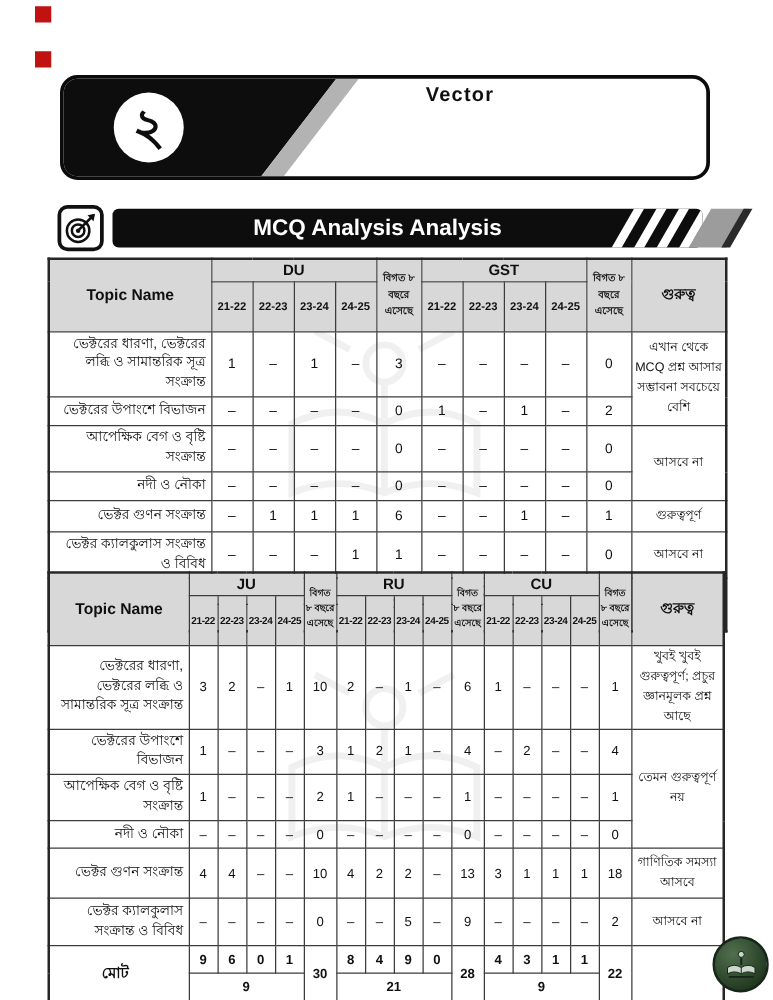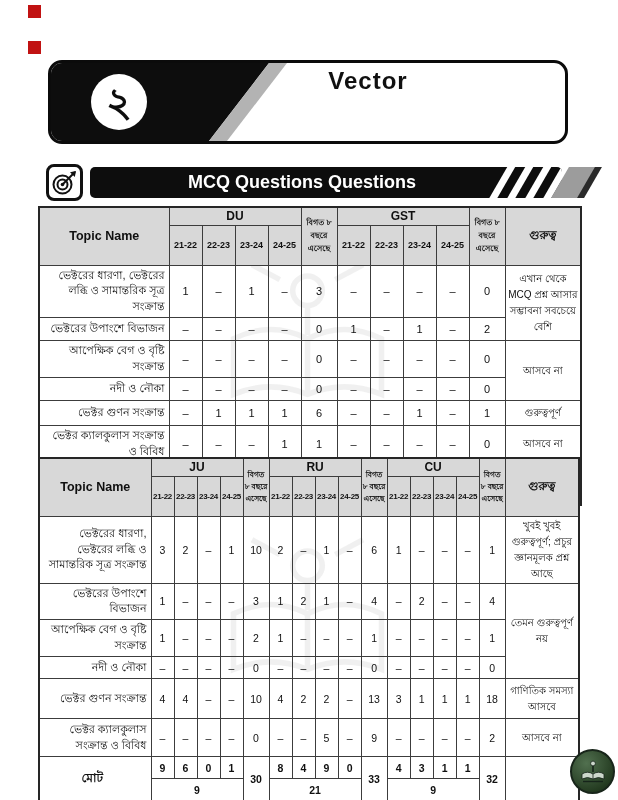--- a/index.html
+++ b/index.html
@@ -15,21 +15,21 @@
      border:3px solid #0b0b0b;border-radius:14px;background:#fff;overflow:hidden;}
   .chapter-black{position:absolute;inset:0;background:#0d0d0d;
      clip-path:polygon(0 0,218px 0,158px 100%,0 100%);}
   .chapter-gray{position:absolute;inset:0;background:#b3b3b3;
      clip-path:polygon(218px 0,236px 0,176px 100%,158px 100%);}
   .chapter-circle{position:absolute;left:40px;top:11px;width:56px;height:56px;border-radius:50%;
      background:#fff;display:flex;align-items:center;justify-content:center;}
   .chapter-number{font-size:40px;font-weight:bold;color:#0d0d0d;line-height:1;font-family:"DejaVu Sans",sans-serif;}
   .chapter-titles{position:absolute;left:152px;width:330px;top:4px;text-align:center;}
   .chapter-title-bn{font-size:30px;font-weight:bold;line-height:1.15;}
-  .chapter-title-en{font-size:24px;font-weight:bold;letter-spacing:1px;line-height:1.2;}
+  .chapter-title-en{font-size:16px;font-weight:bold;letter-spacing:1px;line-height:1.2;}
 
   
   .banner-icon-box{position:absolute;left:46px;top:164px;width:37px;height:37px;border:3px solid #111;
      border-radius:8px;background:#fff;display:flex;align-items:center;justify-content:center;box-sizing:border-box;}
   .banner-bar{position:absolute;left:90px;top:167px;width:472px;height:31px;background:#0d0d0d;border-radius:5px;
      color:#fff;font-size:18px;font-weight:bold;display:flex;align-items:center;justify-content:center;
      padding-right:48px;box-sizing:border-box;overflow:hidden;}
   .bar-stripe{position:absolute;top:-4px;height:40px;width:8px;background:#fff;transform:skewX(-30deg);}
   .bs1{left:408px;} .bs2{left:426px;} .bs3{left:444px;} .bs4{left:462px;}
   .banner-tail{position:absolute;left:560px;top:167px;width:30px;height:31px;background:#9c9c9c;transform:skewX(-30deg);}
@@ -84,21 +84,21 @@
 <div class="banner-icon-box">
   <svg width="27" height="27" viewBox="0 0 27 27">
     <circle cx="11.5" cy="15.5" r="9" fill="none" stroke="#111" stroke-width="2"></circle>
     <circle cx="11.5" cy="15.5" r="5" fill="none" stroke="#111" stroke-width="2"></circle>
     <circle cx="11.5" cy="15.5" r="1.8" fill="#111"></circle>
     <line x1="11.5" y1="15.5" x2="24" y2="3" stroke="#111" stroke-width="2"></line>
     <path d="M25 2 l-6 1.2 l4.8 4.8 z" fill="#111"></path>
   </svg>
 </div>
 <div class="banner-bar">
-  <span>MCQ Questions Questions</span>
+  <span>MCQ Analysis Analysis</span>
   <i class="bar-stripe bs1"></i>
   <i class="bar-stripe bs2"></i>
   <i class="bar-stripe bs3"></i>
   <i class="bar-stripe bs4"></i>
 </div>
 <div class="banner-tail"></div>
 <div class="banner-tail2"></div>
 
 <svg class="wm" style="left:215px;top:260px;" width="185" height="165" viewBox="0 0 100 88">
   <g fill="none" stroke="#8a8a8a" stroke-width="3">
@@ -423,26 +423,26 @@
       <td class="tlabel" rowspan="2">মোট</td>
       <td class="num">9</td>
         <td class="num">6</td>
         <td class="num">0</td>
         <td class="num">1</td>
       <td class="num" rowspan="2">30</td>
       <td class="num">8</td>
         <td class="num">4</td>
         <td class="num">9</td>
         <td class="num">0</td>
-      <td class="num" rowspan="2">33</td>
+      <td class="num" rowspan="2">28</td>
       <td class="num">4</td>
         <td class="num">3</td>
         <td class="num">1</td>
         <td class="num">1</td>
-      <td class="num" rowspan="2">32</td>
+      <td class="num" rowspan="2">22</td>
       <td rowspan="2"></td>
     </tr>
     <tr class="tot2" style="height:22px">
       <td class="num" colspan="4">9</td>
       <td class="num" colspan="4">21</td>
       <td class="num" colspan="4">9</td>
     </tr>
   </tbody>
 </table>
 

